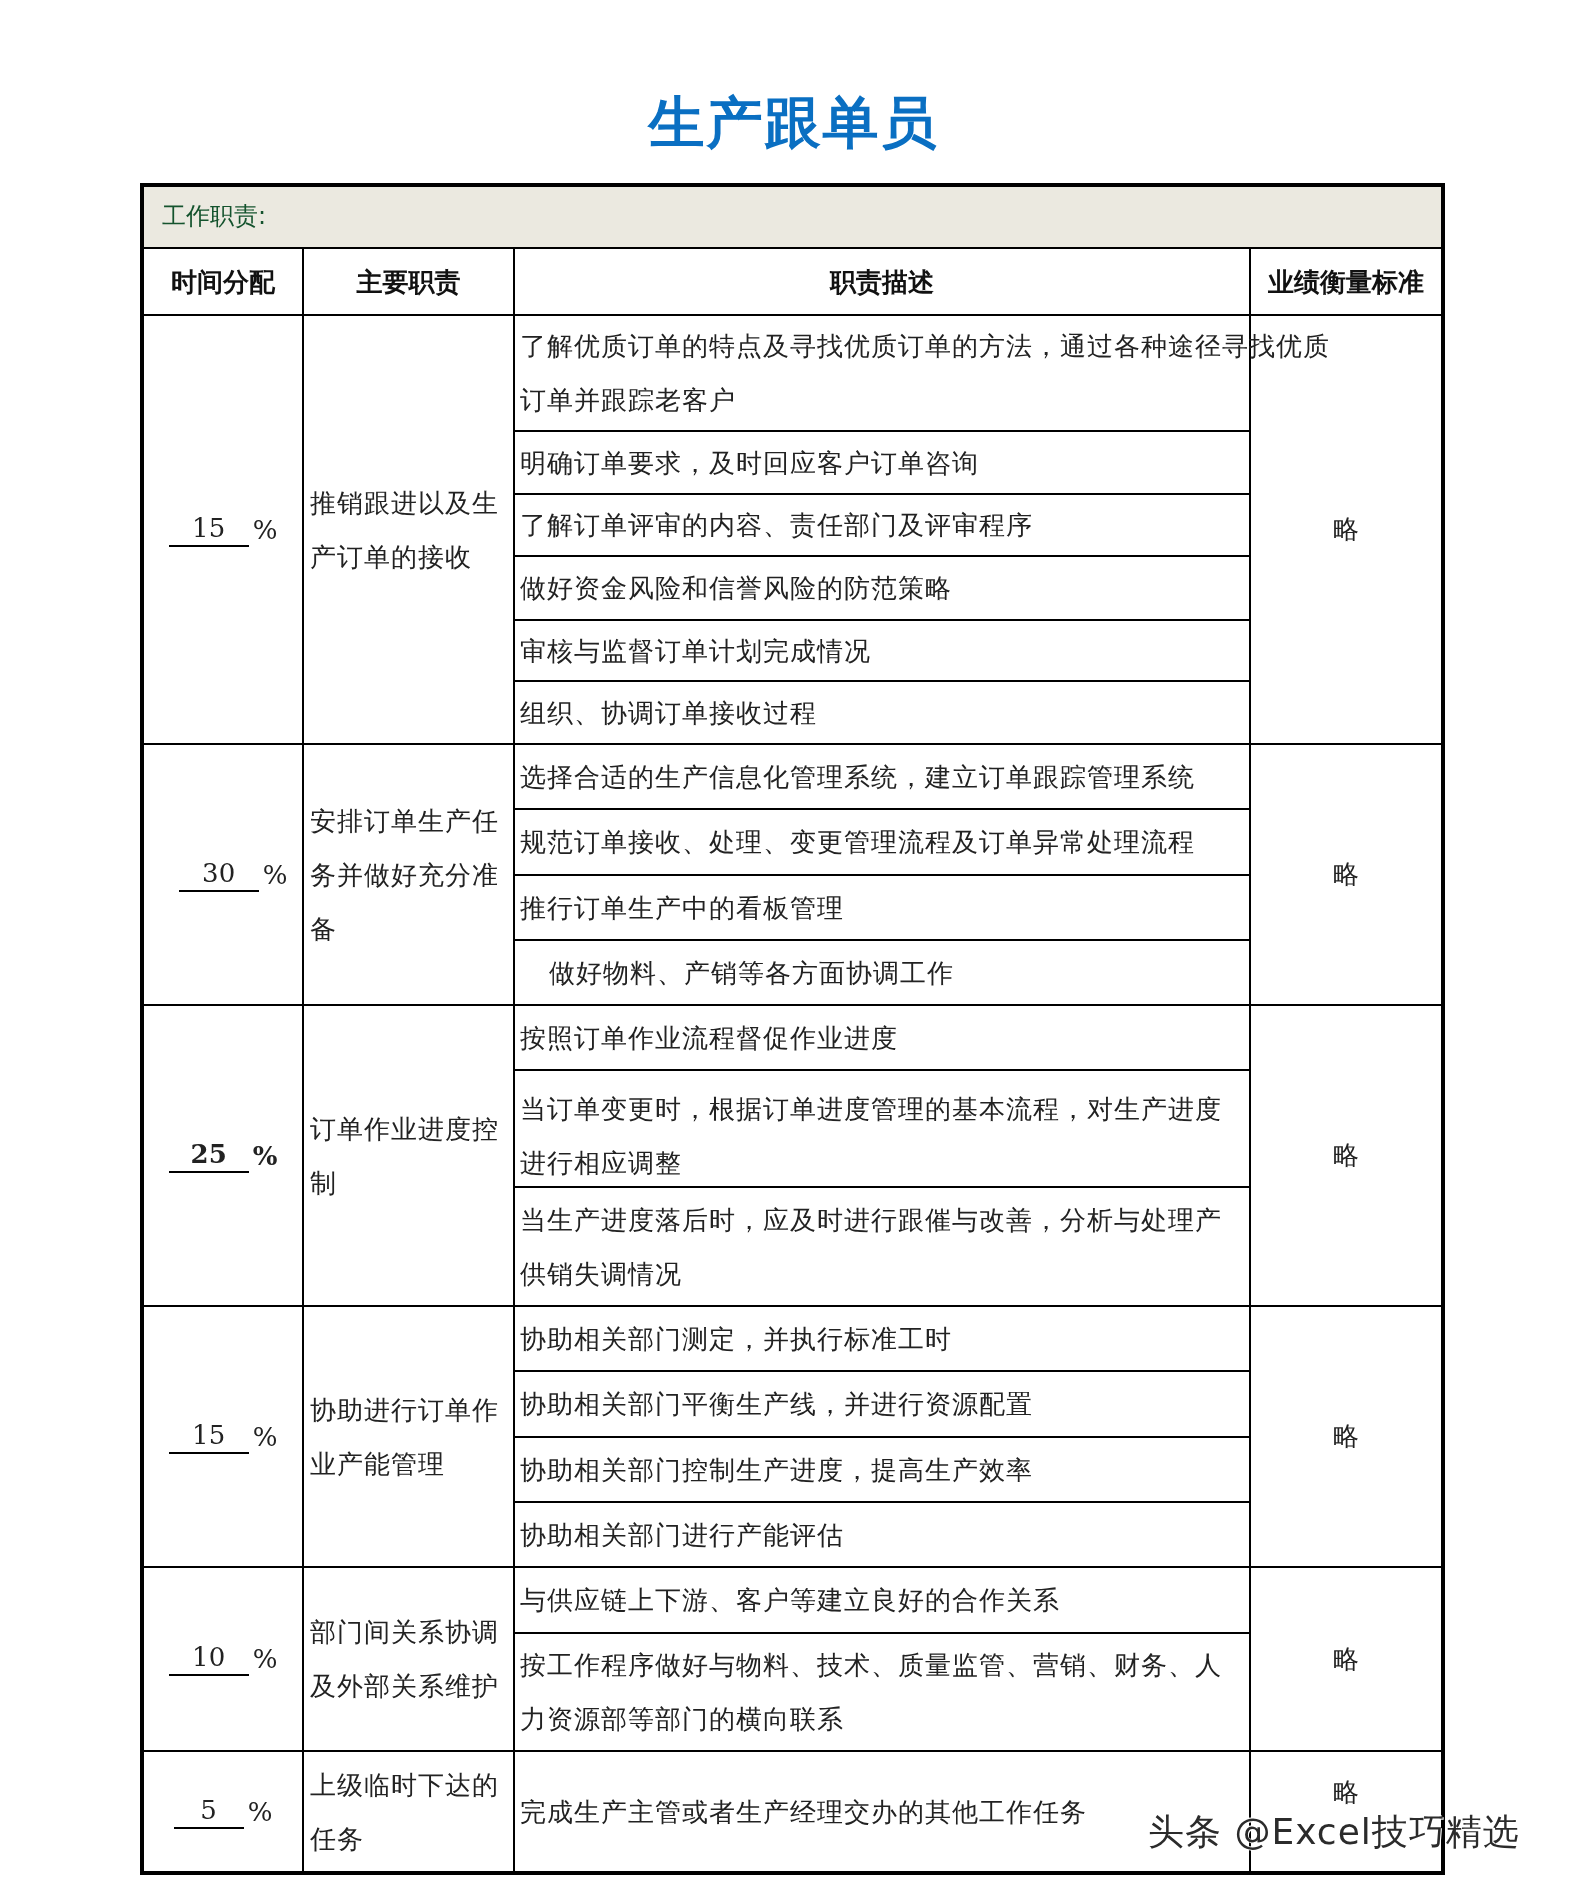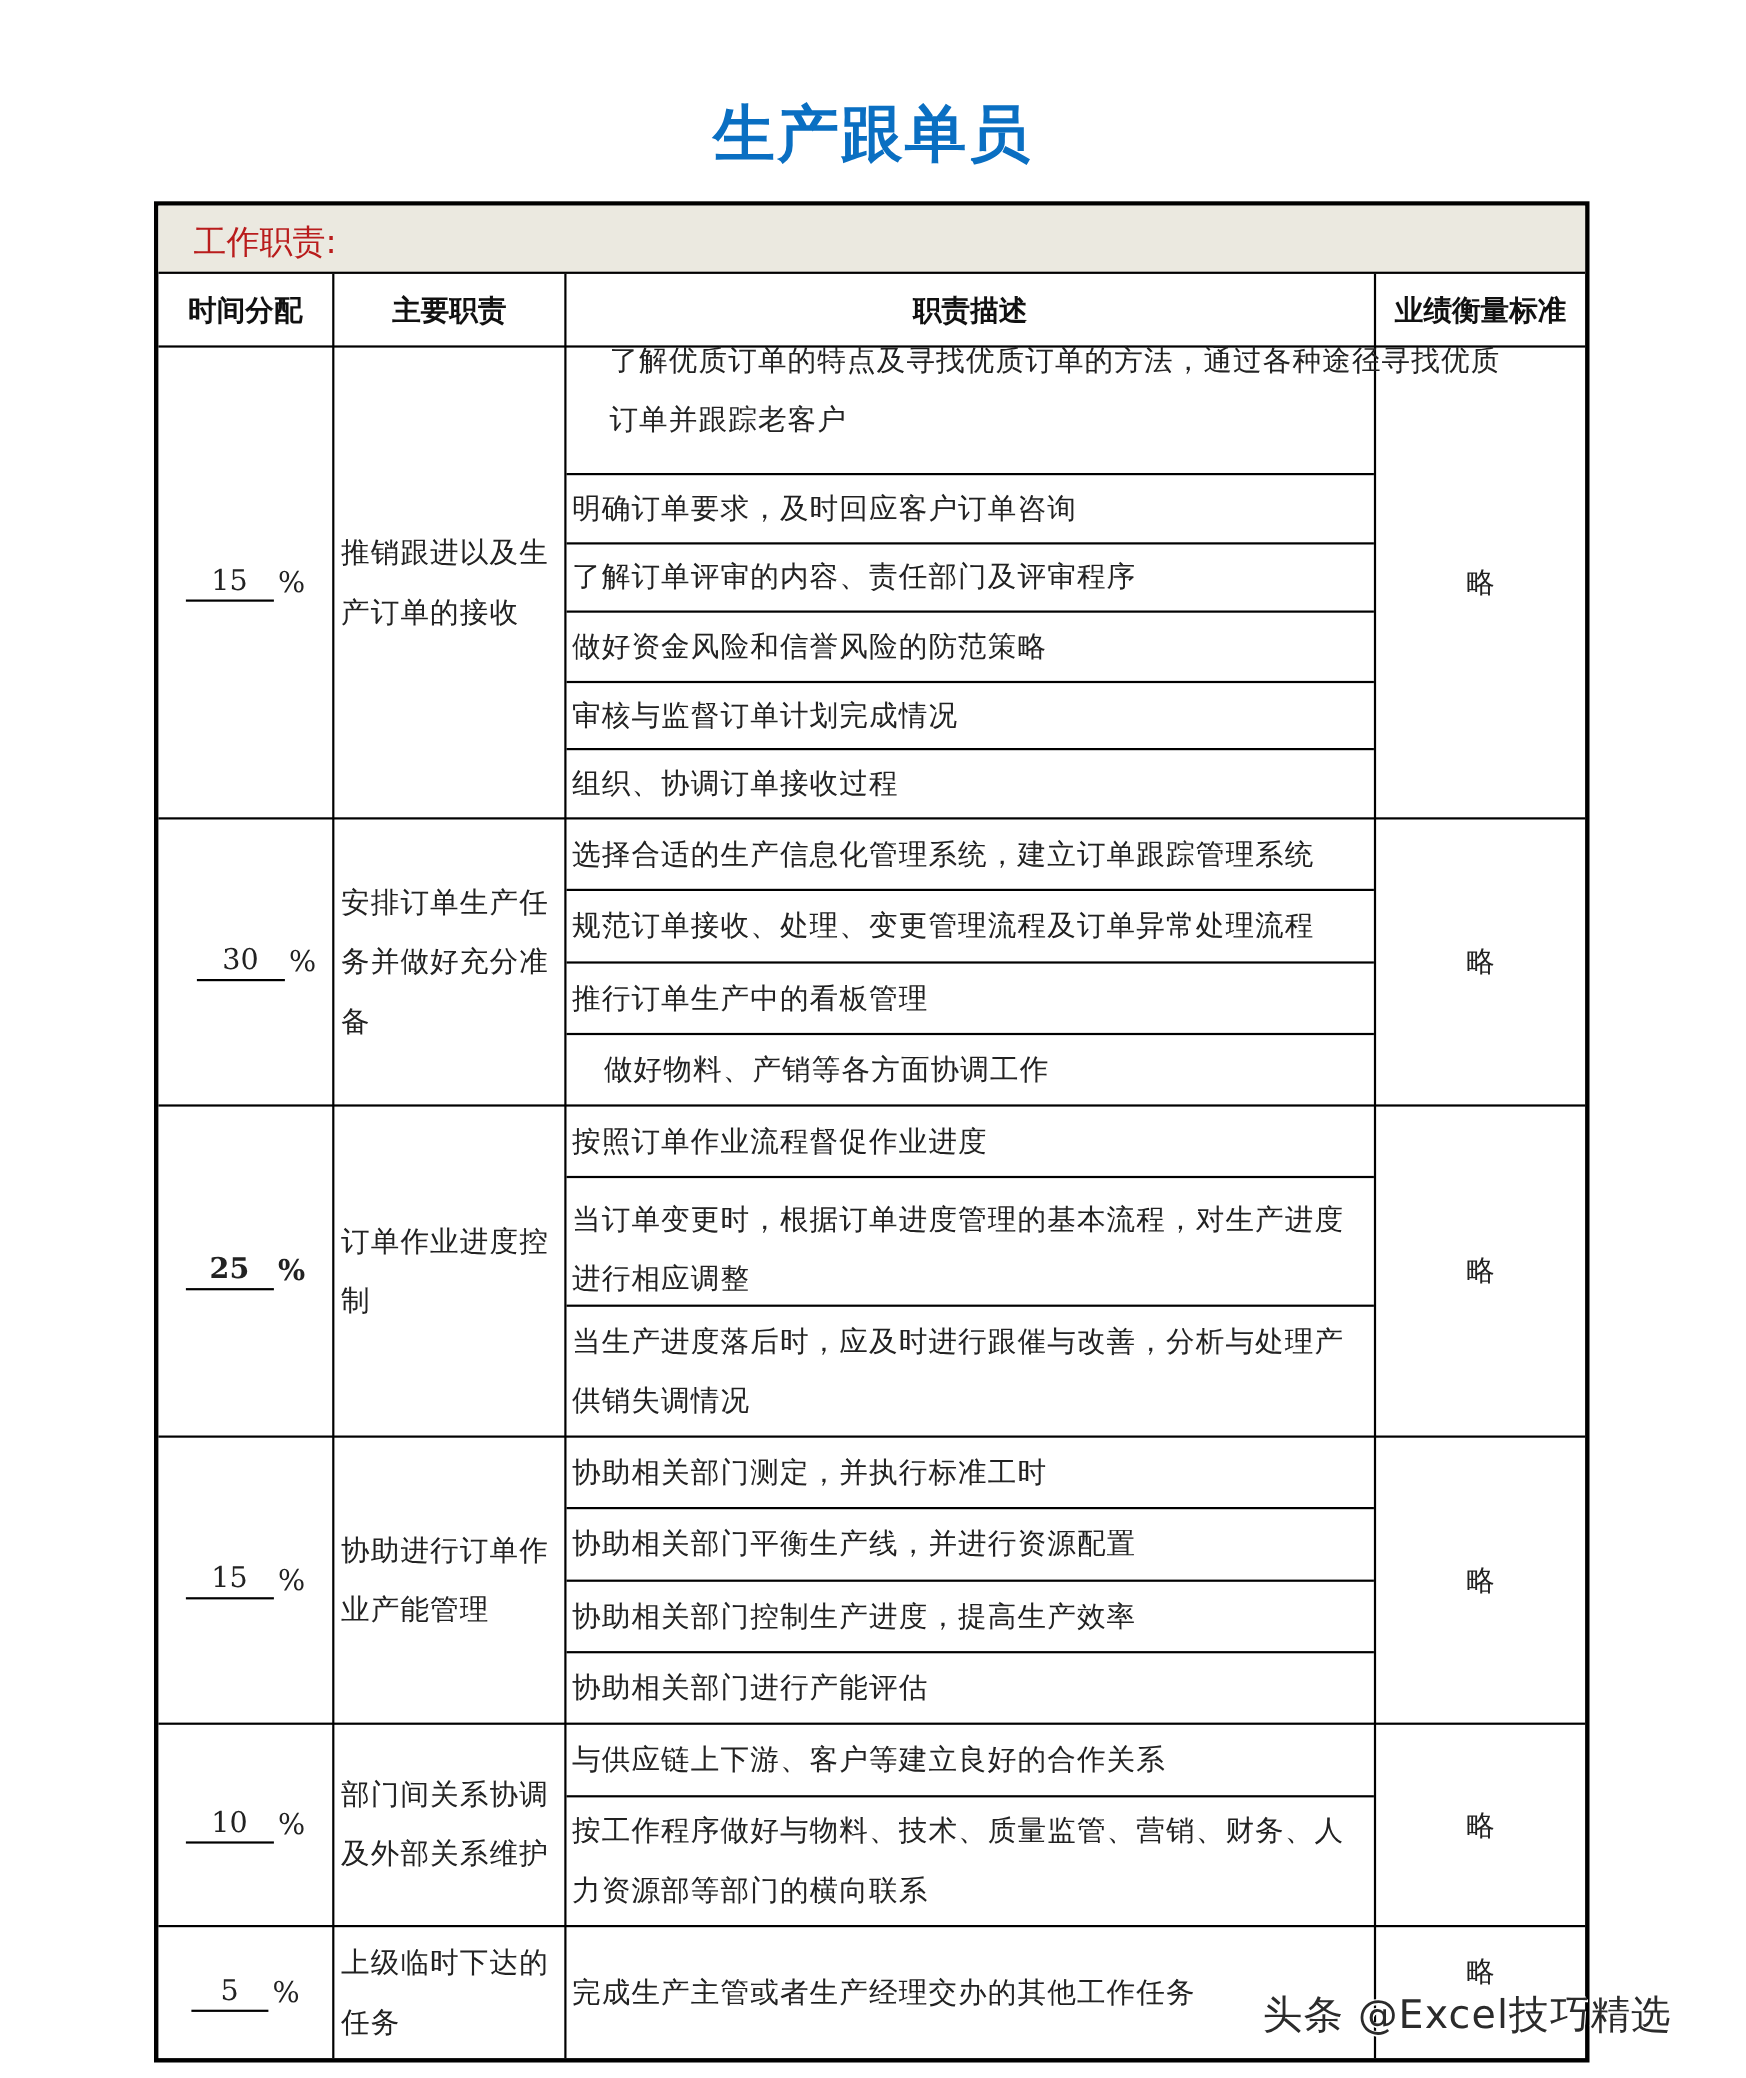--- a/index.html
+++ b/index.html
@@ -5,22 +5,22 @@
   html, body { margin: 0; padding: 0; background: #ffffff; }
   body { width: 1587px; height: 1889px; position: relative; overflow: hidden;
          font-family: "DejaVu Serif", "Liberation Serif", serif; color: #222; }
   .title { position: absolute; left: 0; width: 1587px; top: 88px; text-align: center;
            font-family: "DejaVu Sans", "Liberation Sans", sans-serif; font-weight: bold;
            font-size: 56px; letter-spacing: 2px; color: #0a6fc2; line-height: 70px; }
   .table { position: absolute; left: 140px; top: 183px; width: 1305px; height: 1692px;
            border: 4px solid #000; box-sizing: border-box; }
   .section-bar { position: absolute; left: 0; top: 0; right: 0; height: 62px; background: #ebe9e0;
                  border-bottom: 2px solid #000; box-sizing: border-box; }
-  .section-bar span { position: absolute; left: 18px; top: 13px; font-size: 30px;
-                      font-family: "DejaVu Sans", "Liberation Sans", sans-serif; color: #b91c1c; margin-left: 14px; }
+  .section-bar span { position: absolute; left: 18px; top: 13px; font-size: 24px;
+                      font-family: "DejaVu Sans", "Liberation Sans", sans-serif; color: #14532d; }
   .cell { position: absolute; box-sizing: border-box; }
   .hdr { display: flex; align-items: center; justify-content: center; font-weight: bold;
          font-size: 26px; color: #111; }
   .hline { position: absolute; height: 2px; background: #000; }
   .vline { position: absolute; width: 2px; background: #000; }
   .pct { display: flex; align-items: center; justify-content: center; font-size: 26px; }
   .pct .num { display: inline-block; width: 80px; text-align: center; border-bottom: 2px solid #000;
               padding-bottom: 2px; line-height: 30px; }
   .pct .sign { margin-left: 4px; }
   .duty { display: flex; align-items: center; padding: 0 4px 0 6px; font-size: 26px; line-height: 54px; letter-spacing: 1px; }
@@ -47,21 +47,21 @@
 
   <div class="vline" style="left:158px;top:62px;bottom:0;"></div>
   <div class="vline" style="left:369px;top:62px;bottom:0;"></div>
   <div class="vline" style="left:1105px;top:62px;bottom:0;"></div>
 
   <div class="cell pct" style="left:0;top:129px;width:158px;height:427px;">
     <span class="num">15</span>
       <span class="sign">%</span>
   </div>
   <div class="cell duty" style="left:160px;top:129px;width:209px;height:427px;">推销跟进以及生产订单的接收</div>
-  <div class="cell desc" style="left:371px;top:111px;width:840px;height:114px;margin-left:34px;">了解优质订单的特点及寻找优质订单的方法，通过各种途径寻找优质订单并跟踪老客户</div>
+  <div class="cell desc" style="left:371px;top:129px;width:840px;height:114px;">了解优质订单的特点及寻找优质订单的方法，通过各种途径寻找优质订单并跟踪老客户</div>
   <div class="hline" style="left:371px;width:734px;top:243px;"></div>
   <div class="cell desc" style="left:371px;top:245px;width:734px;height:61px;">明确订单要求，及时回应客户订单咨询</div>
   <div class="hline" style="left:371px;width:734px;top:306px;"></div>
   <div class="cell desc" style="left:371px;top:308px;width:734px;height:60px;">了解订单评审的内容、责任部门及评审程序</div>
   <div class="hline" style="left:371px;width:734px;top:368px;"></div>
   <div class="cell desc" style="left:371px;top:370px;width:734px;height:62px;">做好资金风险和信誉风险的防范策略</div>
   <div class="hline" style="left:371px;width:734px;top:432px;"></div>
   <div class="cell desc" style="left:371px;top:434px;width:734px;height:59px;">审核与监督订单计划完成情况</div>
   <div class="hline" style="left:371px;width:734px;top:493px;"></div>
   <div class="cell desc" style="left:371px;top:495px;width:734px;height:61px;">组织、协调订单接收过程</div>

